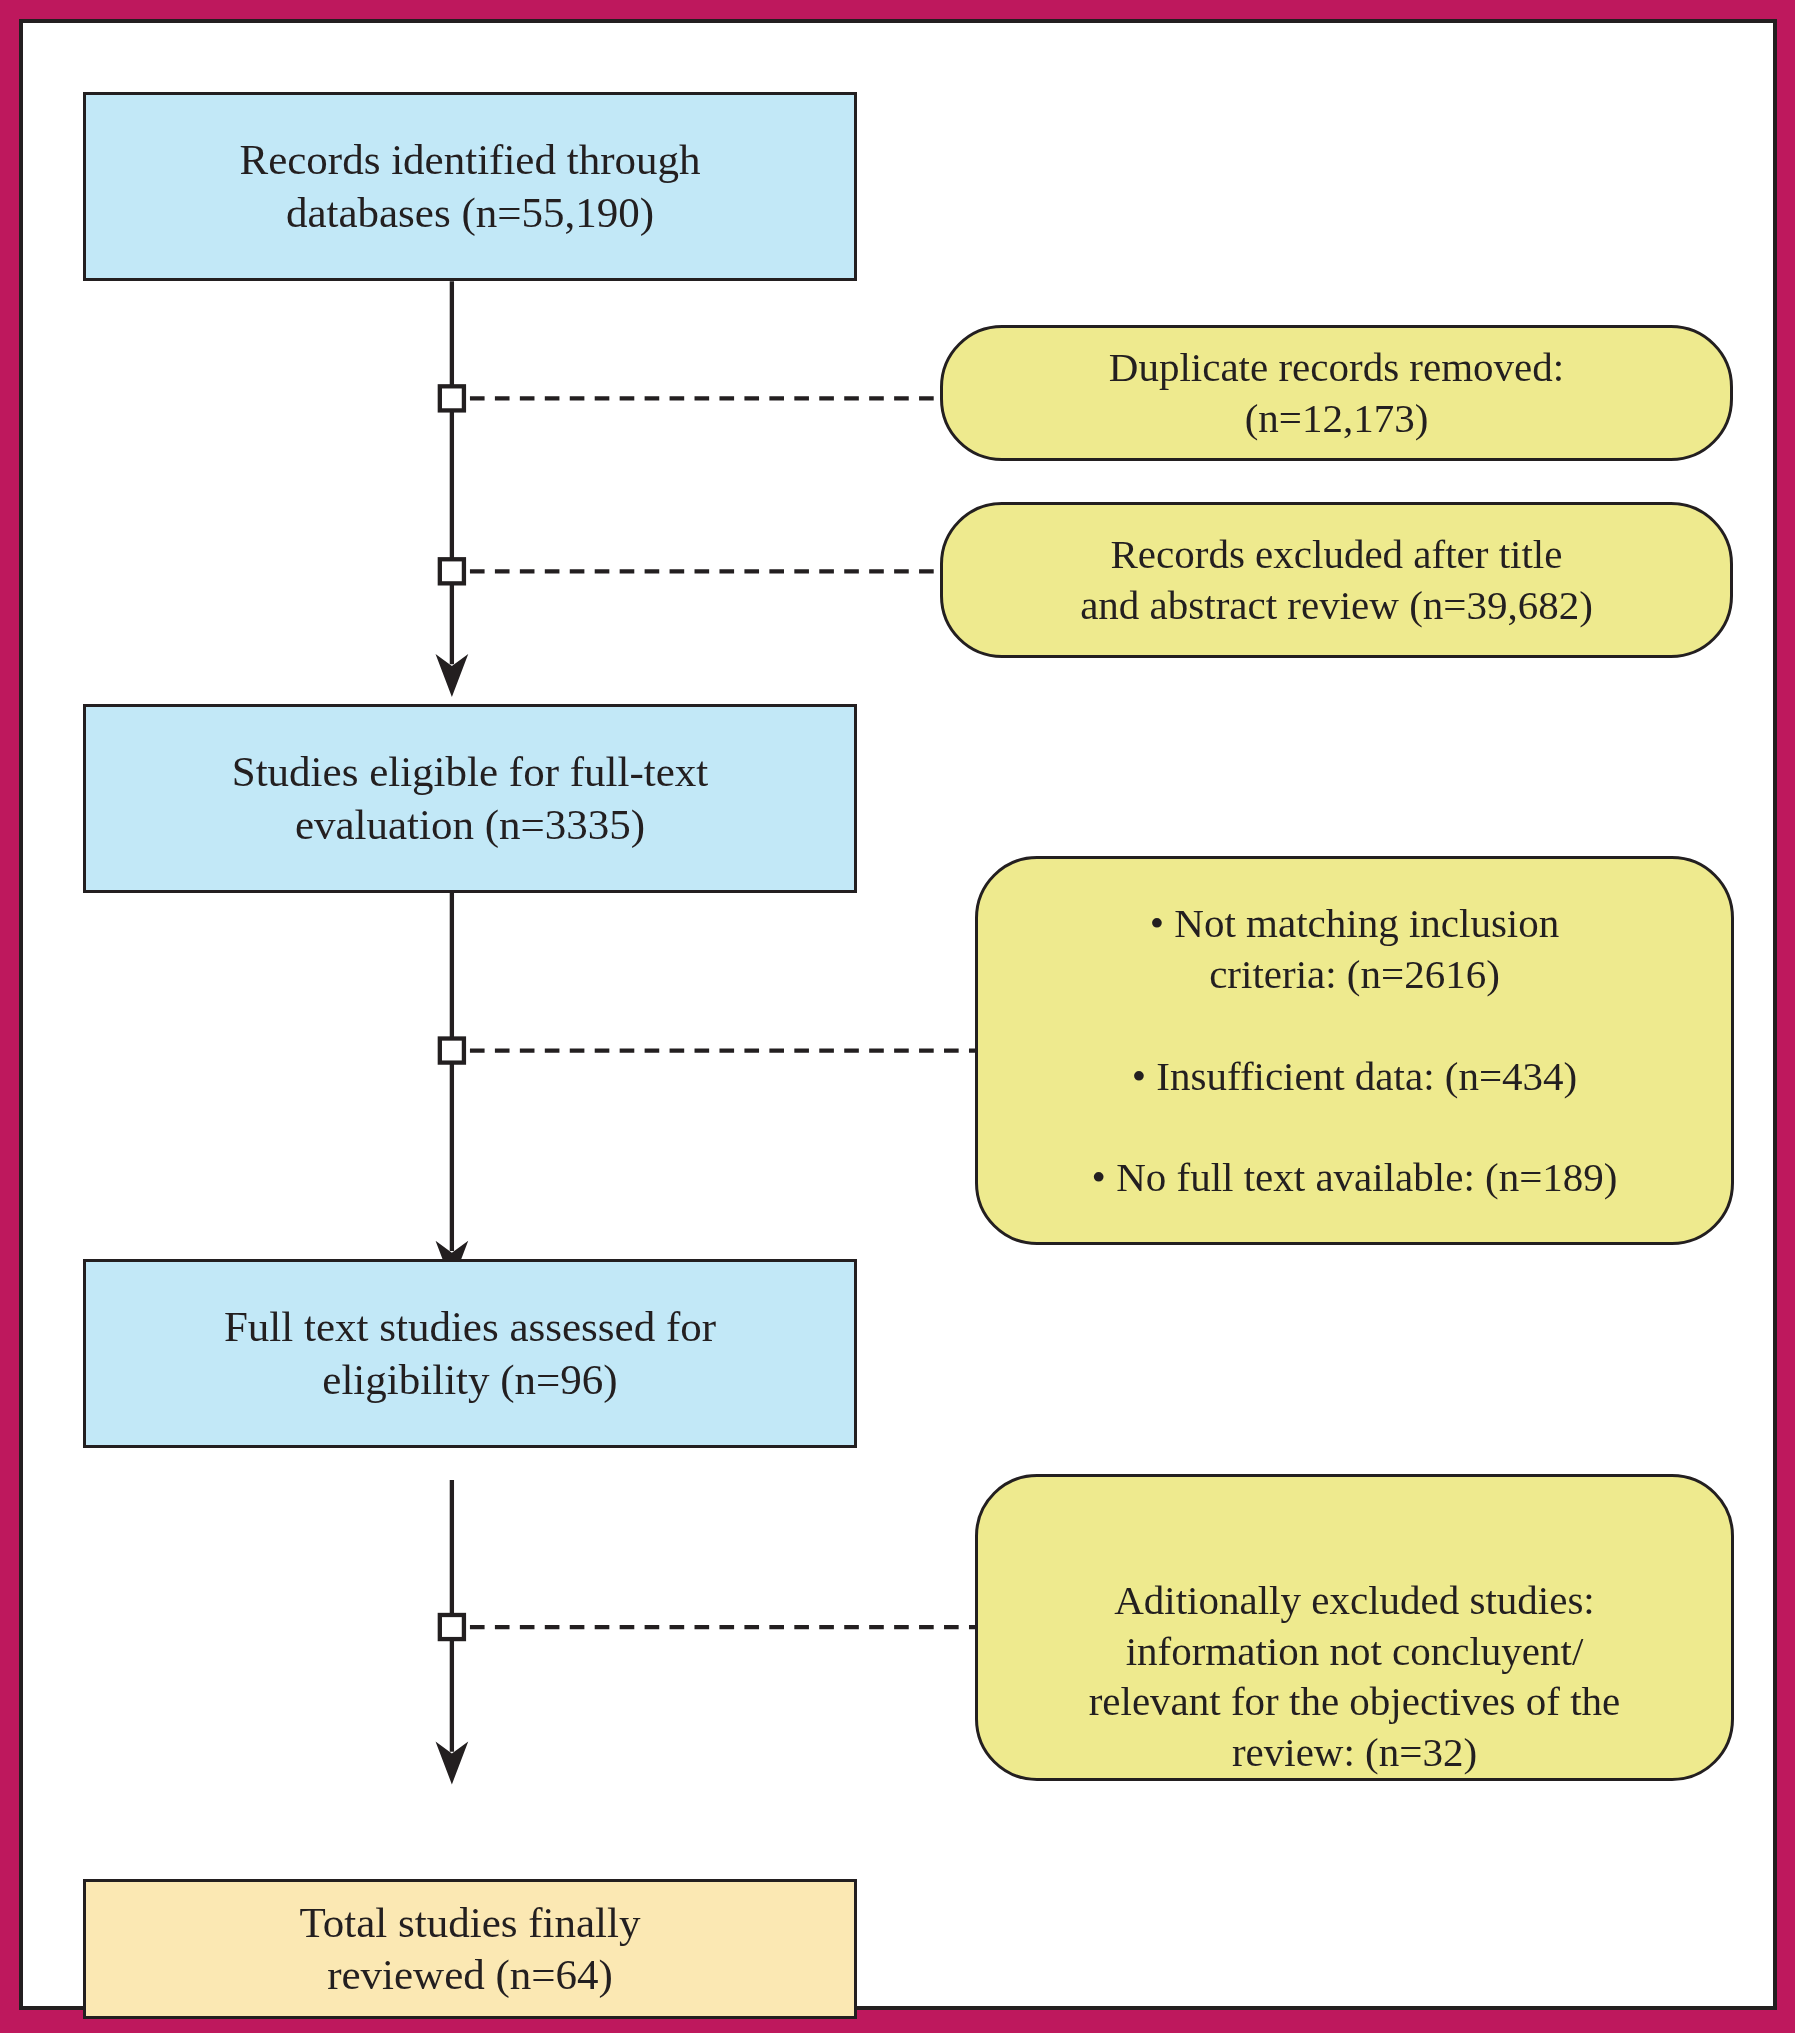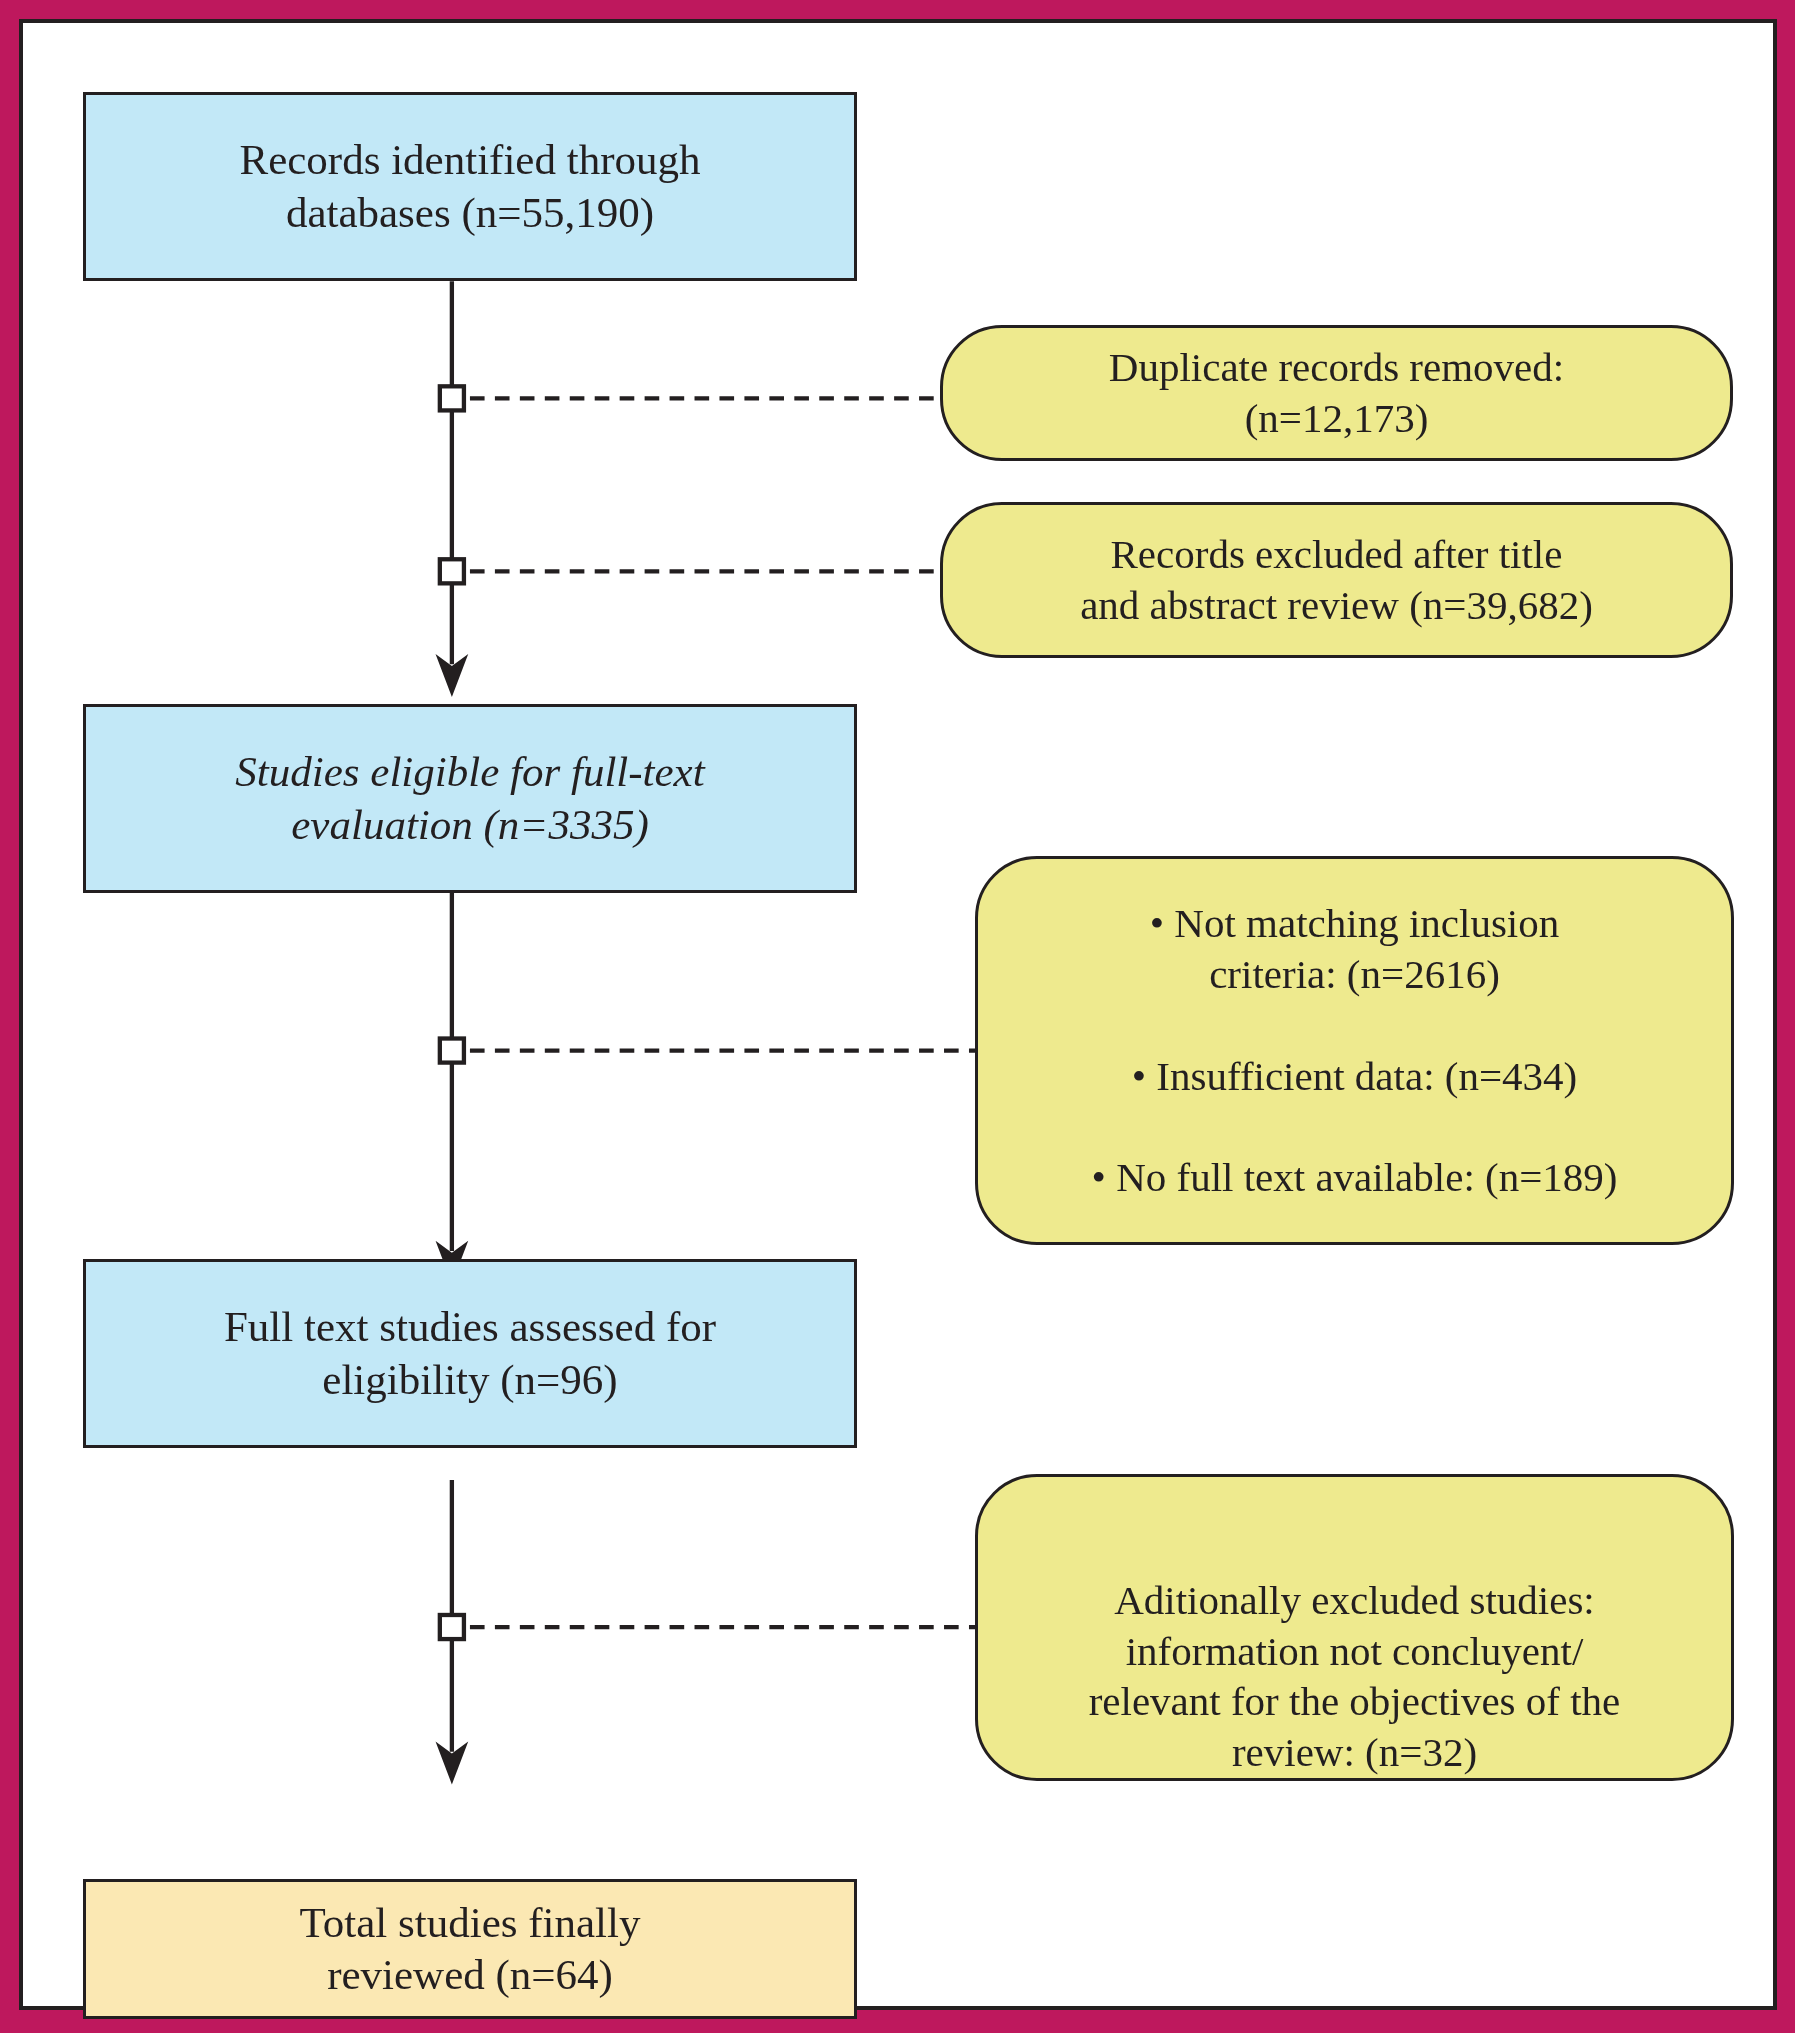--- a/index.html
+++ b/index.html
@@ -42,21 +42,21 @@
     font-size:43px;line-height:1.22;
     width:774px;left:83px;
   }
   .exclusion{
     background:var(--exclusion-fill);
     font-size:41px;line-height:1.24;
     border-radius:62px;
     flex-direction:column;
   }
   .b1{top:92px;height:189px;}
-  .b2{top:704px;height:189px;font-style:italic;}
+  .b2{top:704px;height:189px;}
   .b3{top:1259px;height:189px;}
   .b4{top:1871px;height:140px;margin-top:8px;}
   .s1{left:940px;top:325px;width:793px;height:136px;}
   .s2{left:940px;top:502px;width:793px;height:156px;}
   .s3{left:975px;top:856px;width:759px;height:389px;padding:17px 26px;}
   .s4{left:975px;top:1474px;width:759px;height:307px;justify-content:flex-end;}
   .s3 .side-header{white-space:pre-line;margin-bottom:12px;}
   .bullet-list{margin:0;padding:0;list-style:none;}
   .bullet-item{white-space:pre-line;text-align:center;}
   .bullet-item .bullet-text::before{content:"\2022\00a0";}

